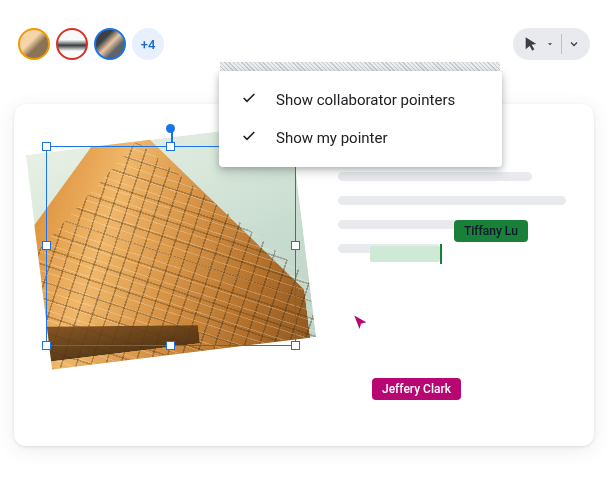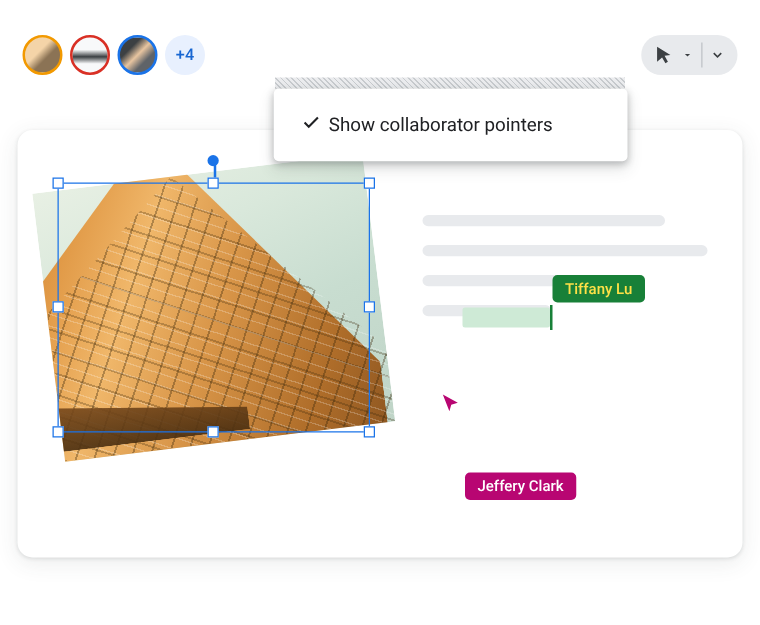--- a/index.html
+++ b/index.html
@@ -73,21 +73,21 @@
       left: 220px;
       width: 280px;
       height: 9px;
       background: repeating-linear-gradient(45deg,#9aa0a6,#9aa0a6 1px,#dadce0 1px,#dadce0 3px);
       opacity: .55;
       z-index: 19;
     }
     .menu-item {
       display: flex;
       align-items: center;
-      gap: 6px;
+      gap: 19px;
       padding: 9px 22px;
       font-size: 15px;
       color: #202124;
     }
     .check { width:16px; }
     .canvas {
       position: absolute;
       top: 104px;
       left: 14px;
       right: 14px;
@@ -203,24 +203,24 @@
     .caret-green {
       position: absolute;
       left: 70px;
       top: 6px;
       width: 2px;
       height: 20px;
       background: #188038;
     }
     .label-green {
       position: absolute;
-      left: 72px;
+      left: 84px;
       top: -18px;
       background: #188038;
-      color: #fde047;
+      color: #0f172a;
       font-size: 12px;
       font-weight: 500;
       padding: 4px 10px;
       border-radius: 4px;
       white-space: nowrap;
     }
     .collab-cursor-magenta {
       position: absolute;
       top: 314px;
       left: 354px;
@@ -279,20 +279,28 @@
 
 <div class="dropdown-menu">
   <div class="menu-item">
     <span class="check">
       <svg width="16" height="16" viewBox="0 0 24 24">
           <path fill="none" stroke="#202124" stroke-width="2.5" d="M4 12l5 5L20 6"></path>
         </svg>
     </span>
     <span>Show collaborator pointers</span>
   </div>
+  <div class="menu-item">
+    <span class="check">
+      <svg width="16" height="16" viewBox="0 0 24 24">
+          <path fill="none" stroke="#202124" stroke-width="2.5" d="M4 12l5 5L20 6"></path>
+        </svg>
+    </span>
+    <span>Show my pointer</span>
+  </div>
 </div>
 
 <div class="canvas"></div>
 
 <div class="photo">
   <div class="sky"></div>
   <div class="building"></div>
   <div class="windows"></div>
   <div class="balcony"></div>
 </div>

